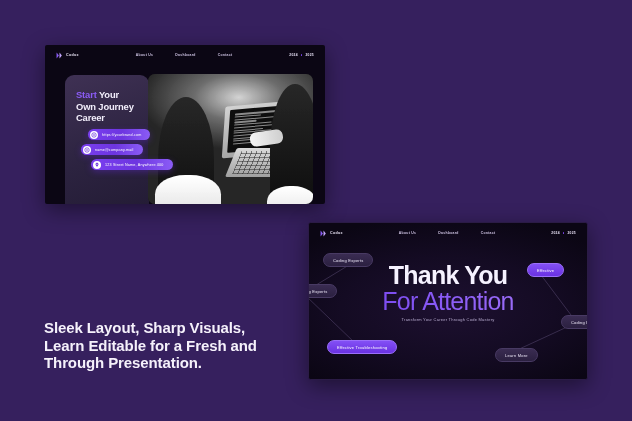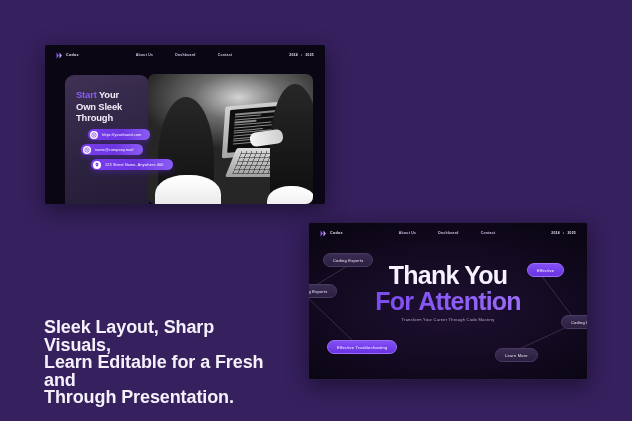--- a/index.html
+++ b/index.html
@@ -240,21 +240,21 @@
   .s2-t1 {
     font-size: 25px;
     line-height: 25px;
     font-weight: 700;
     letter-spacing: -0.8px;
     color: #f6f2ff;
   }
   .s2-t2 {
     font-size: 25px;
     line-height: 26px;
-    font-weight: 700;
+    font-weight: 400;
     letter-spacing: -0.8px;
     background: linear-gradient(90deg, #6d3bea 0%, #8b5cf6 50%, #a97cf8 100%);
     -webkit-background-clip: text;
     background-clip: text;
     color: transparent;
   }
   .s2-sub {
     margin-top: 3px;
     font-size: 4px;
     letter-spacing: 0.25px;
@@ -296,21 +296,21 @@
     position: absolute;
     inset: 0;
     pointer-events: none;
   }
 
   
   #caption {
     position: absolute;
     left: 44px; top: 319px;
     width: 230px;
-    font-size: 18px;
+    font-size: 15px;
     line-height: 17.6px;
     font-weight: 700;
     color: #f5f1fb;
     letter-spacing: -0.1px;
   }
 </style>
 </head>
 <body>
 
 <div id="stage">
@@ -368,22 +368,22 @@
         <div class="ph-person ph-p1"></div>
         <div class="ph-person ph-p2"></div>
         <div class="ph-shirt ph-s1"></div>
         <div class="ph-shirt ph-s2"></div>
         <div class="ph-arm"></div>
       </div>
     </div>
 
     <div class="s1-head">
       <span class="accent">Start</span><span> Your</span><br>
-      <span>Own Sleek</span><br>
-      <span>Through</span>
+      <span>Own Journey</span><br>
+      <span>Career</span>
     </div>
 
     <div class="pill" id="pill-website">
       <span class="pill-icon">
         <svg viewBox="0 0 12 12" width="6" height="6">
           <circle cx="6" cy="6" r="4.4" fill="none" stroke="#6d35e0" stroke-width="1.5"></circle>
           <circle cx="6" cy="6" r="1.6" fill="#6d35e0"></circle>
         </svg>
       </span>
       <span class="pill-text">https://yourbrand.com</span>

